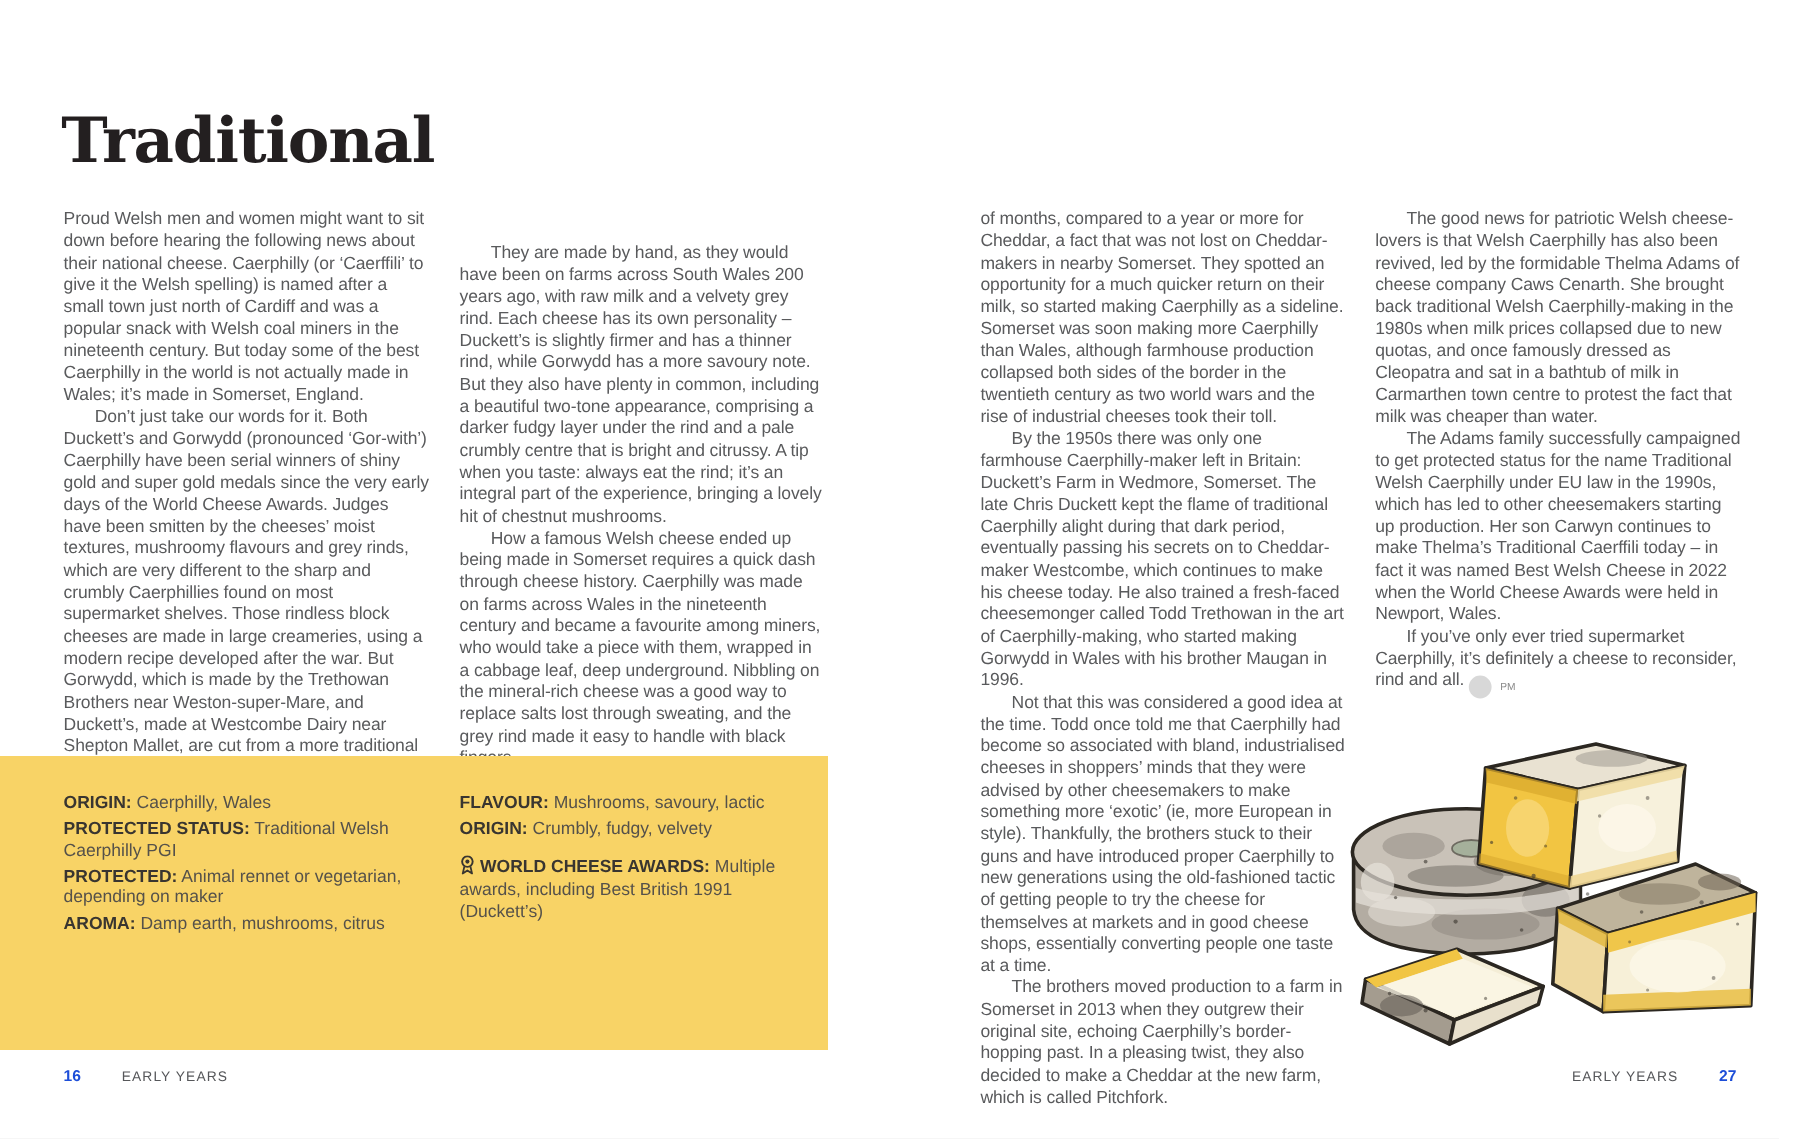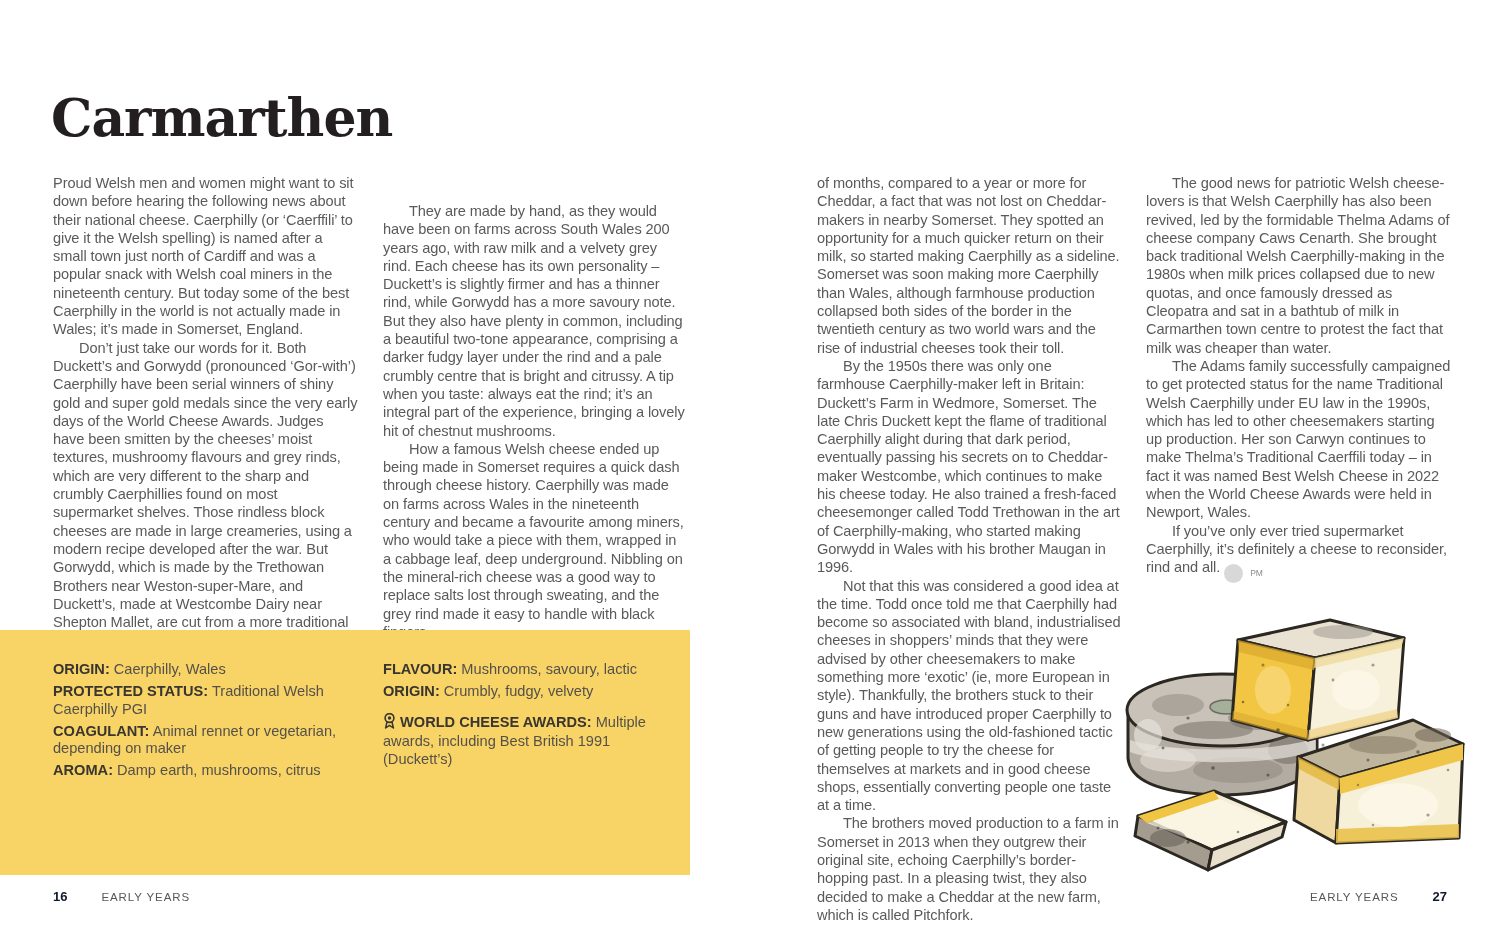--- a/index.html
+++ b/index.html
@@ -21,33 +21,33 @@
            background:#F8D366;box-sizing:border-box;padding:31px 0 0 53px;}
   .infobox .cols{display:flex;}
   .ibcol{width:302px;margin-right:28px;font-size:14.6px;line-height:17.6px;}
   .ibcol:last-child{width:300px;margin-right:0;}
   .ibitem{margin:0 0 4.5px 0;color:#55514A;}
   .iblabel{font-weight:700;color:#393530;}
   .awards{margin-top:12px;}
   .rosette{display:inline-block;vertical-align:-2px;margin-right:4px;}
   
   .footer{position:absolute;top:889px;font-size:11.5px;color:#56575A;letter-spacing:0.9px;}
-  .footer .num{font-weight:700;font-size:13px;color:#0f172a;letter-spacing:0;}
+  .footer .num{font-weight:700;font-size:13px;color:#1d4ed8;letter-spacing:0;}
   #footer-left{left:53px;} 
   #footer-right{right:53px;text-align:center;}
   .footer .gap{display:inline-block;width:34px;}
   
   .illo{position:absolute;left:1118px;top:610px;width:378px;height:268px;}
 </style>
 </head>
 <body>
 
 <div id="spread">
 
-  <h1 class="title">Carmarthen</h1>
+  <h1 class="title">Traditional</h1>
 
   <div class="col" id="col1">
     <p>Proud Welsh men and women might want to sit down before hearing the following news about their national cheese. Caerphilly (or ‘Caerffili’ to give it the Welsh spelling) is named after a small town just north of Cardiff and was a popular snack with Welsh coal miners in the nineteenth century. But today some of the best Caerphilly in the world is not actually made in Wales; it’s made in Somerset, England.</p>
     <p class="ind">Don’t just take our words for it. Both Duckett’s and Gorwydd (pronounced ‘Gor-with’) Caerphilly have been serial winners of shiny gold and super gold medals since the very early days of the World Cheese Awards. Judges have been smitten by the cheeses’ moist textures, mushroomy flavours and grey rinds, which are very different to the sharp and crumbly Caerphillies found on most supermarket shelves. Those rindless block cheeses are made in large creameries, using a modern recipe developed after the war. But Gorwydd, which is made by the Trethowan Brothers near Weston-super-Mare, and Duckett’s, made at Westcombe Dairy near Shepton Mallet, are cut from a more traditional cloth.</p>
   </div>
 
   <div class="col" id="col2">
     <p class="ind">They are made by hand, as they would have been on farms across South Wales 200 years ago, with raw milk and a velvety grey rind. Each cheese has its own personality – Duckett’s is slightly firmer and has a thinner rind, while Gorwydd has a more savoury note. But they also have plenty in common, including a beautiful two-tone appearance, comprising a darker fudgy layer under the rind and a pale crumbly centre that is bright and citrussy. A tip when you taste: always eat the rind; it’s an integral part of the experience, bringing a lovely hit of chestnut mushrooms.</p>
     <p class="ind">How a famous Welsh cheese ended up being made in Somerset requires a quick dash through cheese history. Caerphilly was made on farms across Wales in the nineteenth century and became a favourite among miners, who would take a piece with them, wrapped in a cabbage leaf, deep underground. Nibbling on the mineral-rich cheese was a good way to replace salts lost through sweating, and the grey rind made it easy to handle with black fingers.</p>
     <p class="ind">Caerphilly is only lovely for a couple</p>
@@ -65,21 +65,21 @@
     <p class="ind">The Adams family successfully campaigned to get protected status for the name Traditional Welsh Caerphilly under EU law in the 1990s, which has led to other cheesemakers starting up production. Her son Carwyn continues to make Thelma’s Traditional Caerffili today – in fact it was named Best Welsh Cheese in 2022 when the World Cheese Awards were held in Newport, Wales.</p>
     <p class="ind"><span>If you’ve only ever tried supermarket Caerphilly, it’s definitely a cheese to reconsider, rind and all.</span>
       <span class="pm-badge">PM</span></p>
   </div>
 
   <div class="infobox">
     <div class="cols">
       <div class="ibcol">
         <p class="ibitem"><span class="iblabel">ORIGIN:</span><span> Caerphilly, Wales</span></p>
         <p class="ibitem"><span class="iblabel">PROTECTED STATUS:</span><span> Traditional Welsh Caerphilly PGI</span></p>
-        <p class="ibitem"><span class="iblabel">COAGULANT:</span><span> Animal rennet or vegetarian, depending on maker</span></p>
+        <p class="ibitem"><span class="iblabel">PROTECTED:</span><span> Animal rennet or vegetarian, depending on maker</span></p>
         <p class="ibitem"><span class="iblabel">AROMA:</span><span> Damp earth, mushrooms, citrus</span></p>
       </div>
       <div class="ibcol">
         <p class="ibitem"><span class="iblabel">FLAVOUR:</span><span> Mushrooms, savoury, lactic</span></p>
         <p class="ibitem"><span class="iblabel">ORIGIN:</span><span> Crumbly, fudgy, velvety</span></p>
         <p class="ibitem awards"><span class="rosette"><svg width="13" height="16" viewBox="0 0 13 16">
                 <circle cx="6.5" cy="5" r="4.4" fill="none" stroke="#393530" stroke-width="1.6"></circle>
                 <circle cx="6.5" cy="5" r="1.7" fill="#393530"></circle>
                 <path d="M4 9 L2.6 15 L6.5 12.4 L10.4 15 L9 9" fill="none" stroke="#393530" stroke-width="1.5" stroke-linejoin="round"></path>
               </svg></span><span class="iblabel">WORLD CHEESE AWARDS:</span><span> Multiple awards, including Best British 1991 (Duckett’s)</span></p>

